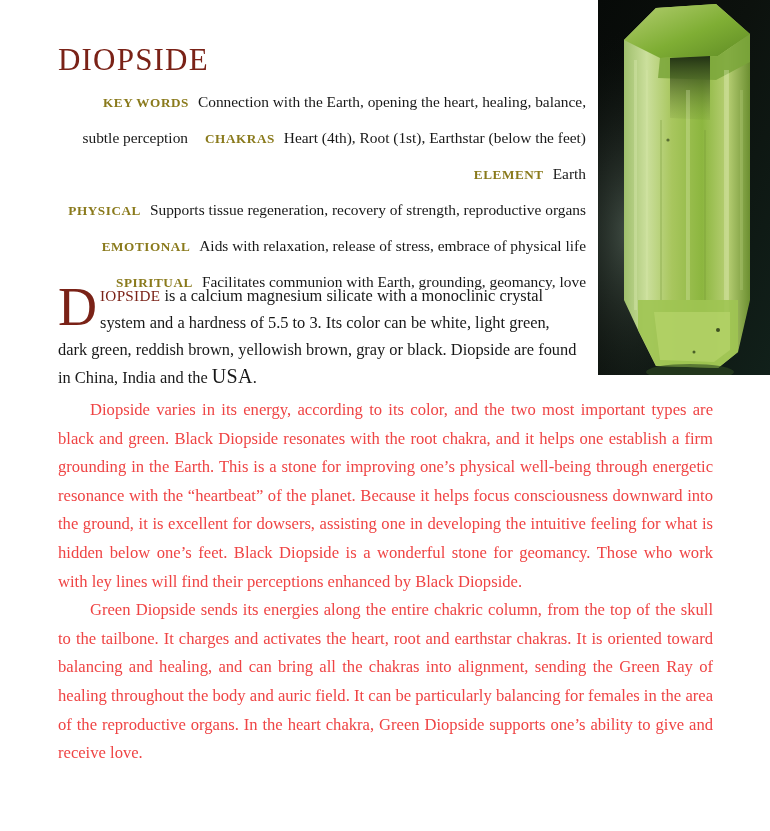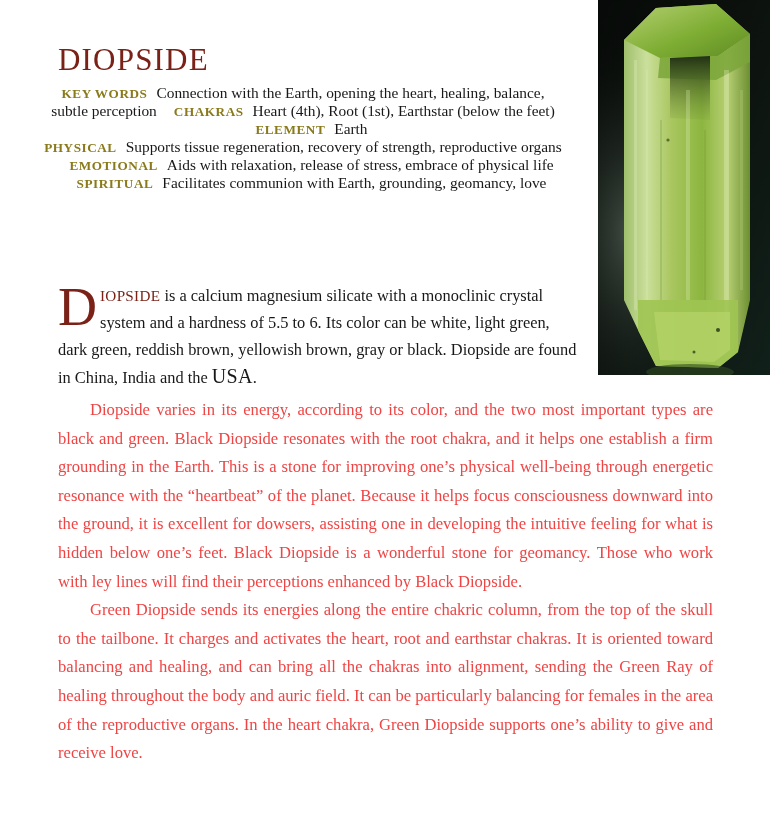--- a/index.html
+++ b/index.html
@@ -39,26 +39,26 @@
     font-weight: 400;
     color: #7a2217;
     font-family: "Liberation Serif", "DejaVu Serif", serif;
     line-height: 1.1;
     white-space: nowrap;
   }
 
   
   .keywords {
     position: absolute;
-    left: 44px;
+    left: 68px;
     top: 84px;
     width: 518px;
     font-size: 15.4px;
-    line-height: 17px;
-    text-align: center;
+    line-height: 35px;
+    text-align: right;
     color: #181818;
   }
   .kw-label {
     color: #8a7a1c;
     font-weight: bold;
     font-size: 13.2px;
     letter-spacing: 0.55px;
     font-variant: small-caps;
     text-transform: uppercase;
   }
@@ -181,19 +181,19 @@
   </svg>
 </div>
 
 <h1 class="title">DIOPSIDE</h1>
 
 <div class="keywords">
   <span class="kw-label">KEY WORDS</span><span class="kw-gap"></span><span>Connection with the Earth, opening the heart, healing, balance, subtle perception</span><span class="kw-gap-wide"></span><span class="kw-label">CHAKRAS</span><span class="kw-gap"></span><span>Heart (4th), Root (1st), Earthstar (below the feet)</span><span class="kw-gap-wide"></span><span class="kw-label">ELEMENT</span><span class="kw-gap"></span><span>Earth</span><br><span class="kw-label">PHYSICAL</span><span class="kw-gap"></span><span>Supports tissue regeneration, recovery of strength, reproductive organs</span><span class="kw-gap-wide"></span><span class="kw-label">EMOTIONAL</span><span class="kw-gap"></span><span>Aids with relaxation, release of stress, embrace of physical life</span><span class="kw-gap-wide"></span><span class="kw-label">SPIRITUAL</span><span class="kw-gap"></span><span>Facilitates communion with Earth, grounding, geomancy, love</span>
 </div>
 
 <div class="lead">
-  <span class="dropcap">D</span><span class="smallcaps-red">IOPSIDE</span><span> is a calcium magnesium silicate with a monoclinic crystal system and a hardness of 5.5 to 6. Its color can be white, light green, dark green, reddish brown, yellowish brown, gray or black. Diopside are found in China, India and the </span><span class="smallcaps">USA</span><span>.</span>
+  <span class="dropcap">D</span><span class="smallcaps-red">IOPSIDE</span><span> is a calcium magnesium silicate with a monoclinic crystal system and a hardness of 5.5 to 3. Its color can be white, light green, dark green, reddish brown, yellowish brown, gray or black. Diopside are found in China, India and the </span><span class="smallcaps">USA</span><span>.</span>
 </div>
 
 <div class="body-col">
   <p>Diopside varies in its energy, according to its color, and the two most important types are black and green. Black Diopside resonates with the root chakra, and it helps one establish a firm grounding in the Earth. This is a stone for improving one’s physical well-being through energetic resonance with the “heartbeat” of the planet. Because it helps focus consciousness downward into the ground, it is excellent for dowsers, assisting one in developing the intuitive feeling for what is hidden below one’s feet. Black Diopside is a wonderful stone for geomancy. Those who work with ley lines will find their perceptions enhanced by Black Diopside.</p>
   <p class="last-ragged">Green Diopside sends its energies along the entire chakric column, from the top of the skull to the tailbone. It charges and activates the heart, root and earthstar chakras. It is oriented toward balancing and healing, and can bring all the chakras into alignment, sending the Green Ray of healing throughout the body and auric field. It can be particularly balancing for females in the area of the reproductive organs. In the heart chakra, Green Diopside supports one’s ability to give and receive love.</p>
 </div>
 
 </body></html>

